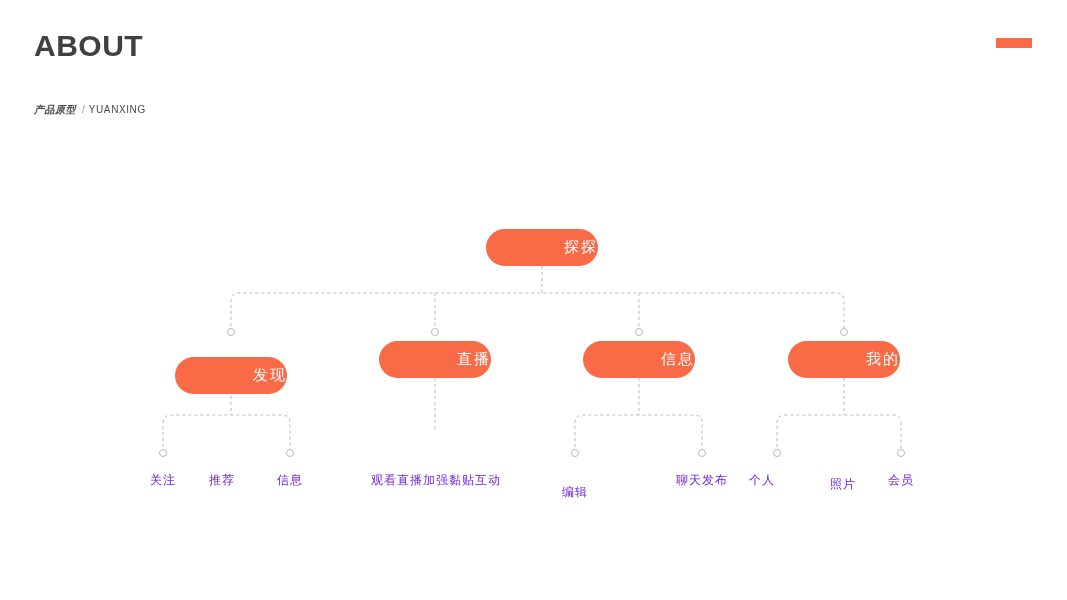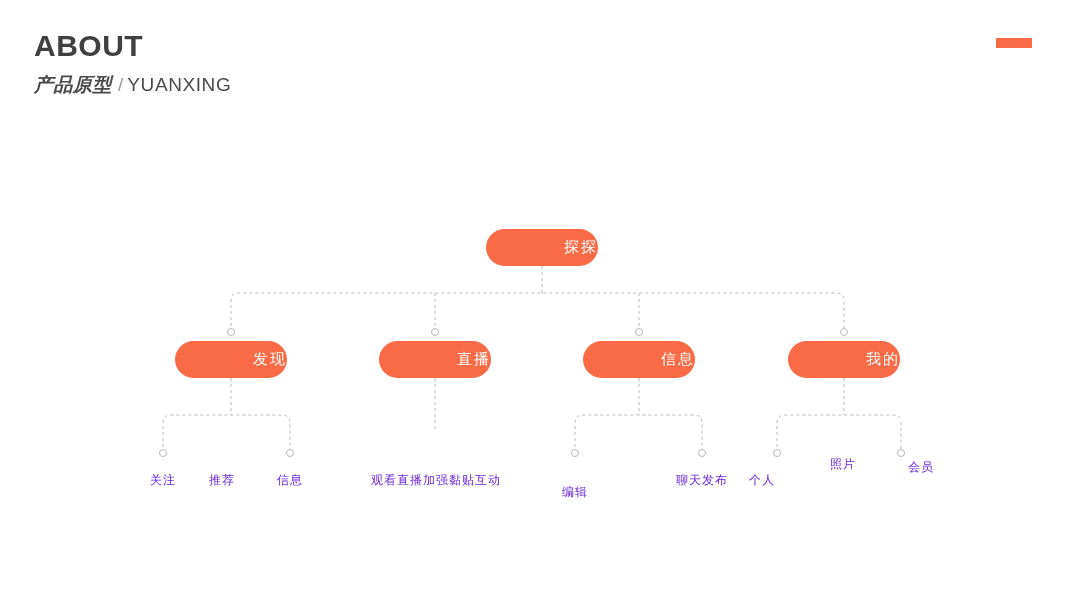--- a/index.html
+++ b/index.html
@@ -24,22 +24,22 @@
   }
   .title-line {
     font-size: 30px;
     font-weight: bold;
     letter-spacing: 0.5px;
     color: #404040;
     line-height: 40px;
     white-space: nowrap;
   }
   .subtitle {
-    margin-top: 10px;
-    font-size: 19px;
+    margin-top: 35px;
+    font-size: 10px;
     color: #4a4a4a;
     white-space: nowrap;
     line-height: 18px;
   }
   .subtitle .cn {
     font-weight: bold;
     font-style: italic;
     letter-spacing: 0.5px;
   }
   .subtitle .sep {
@@ -144,35 +144,35 @@
       <circle cx="702" cy="453" r="3.5" fill="#ffffff" stroke="#b9b9b9" stroke-width="1"></circle>
       <path d="M844 378 V415" fill="none" stroke="#b9b9b9" stroke-width="1" stroke-dasharray="3 3"></path>
       <path d="M777 453 V423 Q777 415 785 415 H893 Q901 415 901 423 V453" fill="none" stroke="#b9b9b9" stroke-width="1" stroke-dasharray="3 3"></path>
       <circle cx="777" cy="453" r="3.5" fill="#ffffff" stroke="#b9b9b9" stroke-width="1"></circle>
       <circle cx="901" cy="453" r="3.5" fill="#ffffff" stroke="#b9b9b9" stroke-width="1"></circle>
     </svg>
   <div id="nodes-layer">
       <div class="node root">
         <span>探探</span>
       </div>
-      <div class="node lvl1" style="left: 175px;">
+      <div class="node lvl1" style="left: 175px; margin-top: 16px;">
         <span>发现</span>
       </div>
       <div class="node lvl1" style="left: 379px;">
         <span>直播</span>
       </div>
       <div class="node lvl1" style="left: 583px;">
         <span>信息</span>
       </div>
       <div class="node lvl1" style="left: 788px;">
         <span>我的</span>
       </div>
       <div class="leaf" style="left: 163px; top: 472px;">关注</div>
       <div class="leaf" style="left: 222px; top: 472px;">推荐</div>
       <div class="leaf" style="left: 290px; top: 472px;">信息</div>
       <div class="leaf" style="left: 436px; top: 472px;">观看直播加强黏贴互动</div>
       <div class="leaf" style="left: 575px; top: 484px;">编辑</div>
       <div class="leaf" style="left: 702px; top: 472px;">聊天发布</div>
       <div class="leaf" style="left: 762px; top: 472px;">个人</div>
-      <div class="leaf" style="left: 843px; top: 456px; text-align: right;">照片</div>
-      <div class="leaf" style="left: 901px; top: 459px; margin-left: 20px;">会员</div>
+      <div class="leaf" style="left: 843px; top: 476px; text-align: right;">照片</div>
+      <div class="leaf" style="left: 901px; top: 472px;">会员</div>
     </div>
 </div>
 
 </body></html>

